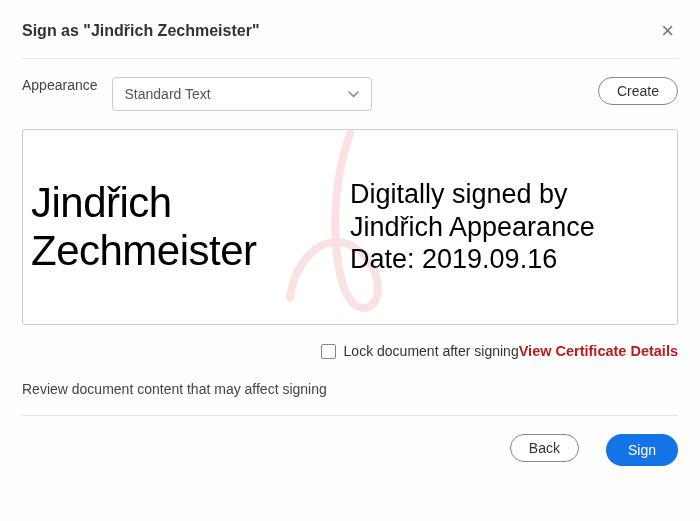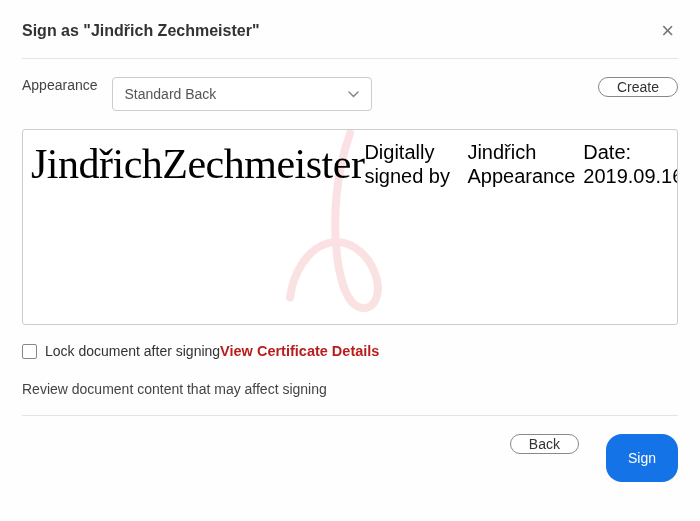--- a/index.html
+++ b/index.html
@@ -53,34 +53,34 @@
     color: #555;
     background: #fff;
     cursor: pointer;
   }
   .chevron {
     font-size: 12px;
     color: #888;
   }
   .spacer { flex: 1; }
   .btn-outline {
-    height: 20px;
+    height: 28px;
     padding: 0 18px;
     border: 1px solid #888;
     border-radius: 16px;
     background: #fff;
     color: #333;
     font-size: 14px;
     cursor: pointer;
     display: inline-flex;
     align-items: center;
     justify-content: center;
   }
   .btn-primary {
-    height: 48px;
+    height: 32px;
     padding: 0 22px;
     border: none;
     border-radius: 16px;
     background: #1473e6;
     color: #fff;
     font-size: 14px;
     cursor: pointer;
     display: inline-flex;
     align-items: center;
     justify-content: center;
@@ -96,52 +96,52 @@
     overflow: hidden;
   }
   .preview-inner {
     display: flex;
     height: 100%;
     position: relative;
     z-index: 2;
   }
   .sig-name {
     flex: 0 0 50%;
-    font-family: Liberation Serif, serif;
+    font-family: Liberation Sans, sans-serif;
     font-size: 42px;
     line-height: 1.15;
     color: #000;
     letter-spacing: -0.5px;
     display: flex;
-    flex-direction: row;
+    flex-direction: column;
     justify-content: center;
   }
   .sig-details {
     flex: 0 0 50%;
     font-family: Arial, Helvetica, sans-serif;
-    font-size: 20px;
+    font-size: 27px;
     line-height: 1.2;
     color: #000;
     display: flex;
-    flex-direction: row;
+    flex-direction: column;
     justify-content: center;
   }
   .watermark {
     position: absolute;
     top: 50%;
     left: 50%;
     transform: translate(-50%, -50%);
     z-index: 1;
     opacity: 0.55;
     pointer-events: none;
   }
   .lock-row {
     display: flex;
     align-items: center;
-    justify-content: flex-start;
+    justify-content: flex-end;
     margin-top: 18px;
   }
   .checkbox-wrap {
     display: flex;
     align-items: center;
     gap: 8px;
     cursor: pointer;
   }
   .checkbox {
     width: 15px;
@@ -175,21 +175,21 @@
 <body>
 
 <div class="header">
   <div class="title">Sign as "Jindřich Zechmeister"</div>
   <div class="close">×</div>
 </div>
 
 <div class="row">
   <div class="label">Appearance</div>
   <div class="select">
-    <span>Standard Back</span>
+    <span>Standard Text</span>
     <span class="chevron">
       <svg width="11" height="7" viewBox="0 0 11 7">
           <path d="M1 1 L5.5 5.5 L10 1" stroke="#888" stroke-width="1.5" fill="none" stroke-linecap="round"></path>
         </svg>
     </span>
   </div>
   <div class="spacer"></div>
   <button class="btn-outline">Create</button>
 </div>
 

